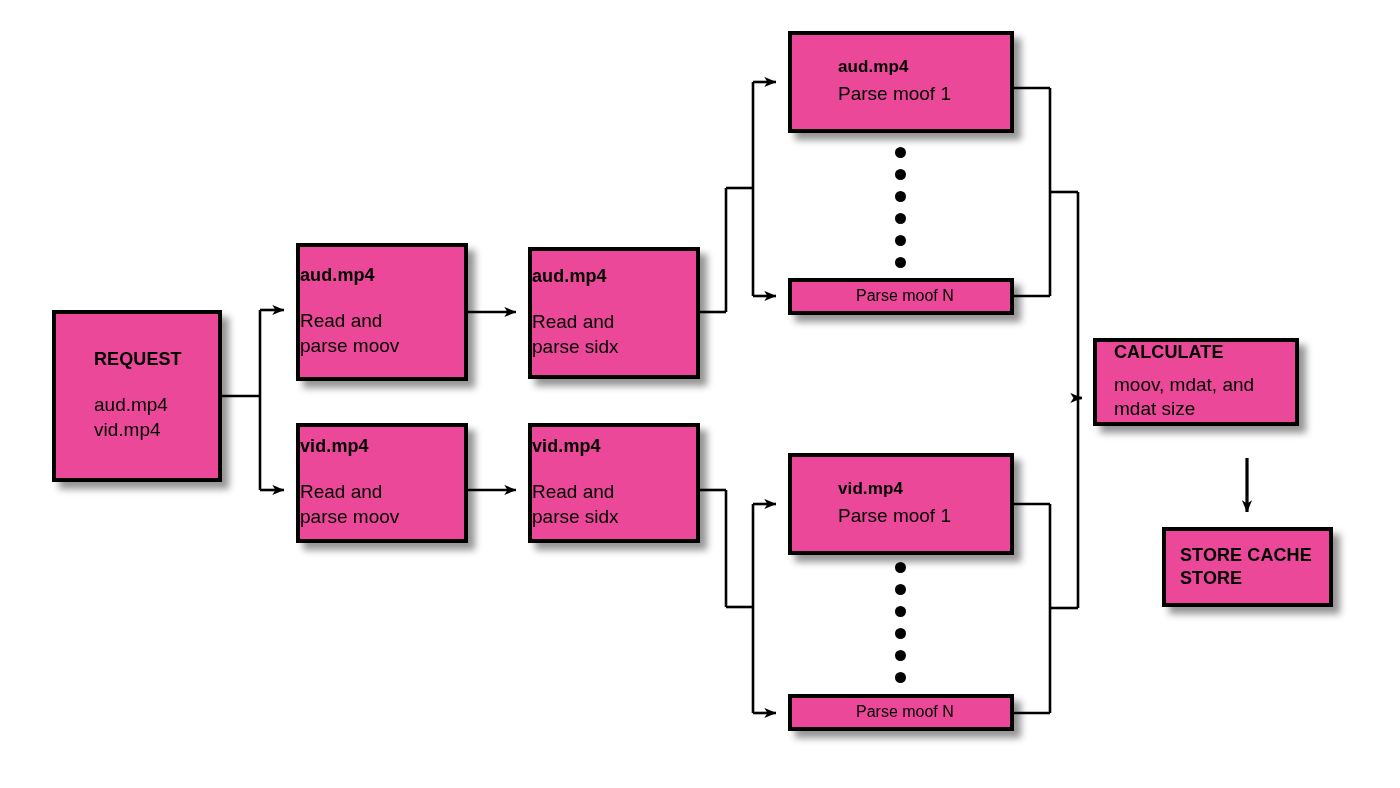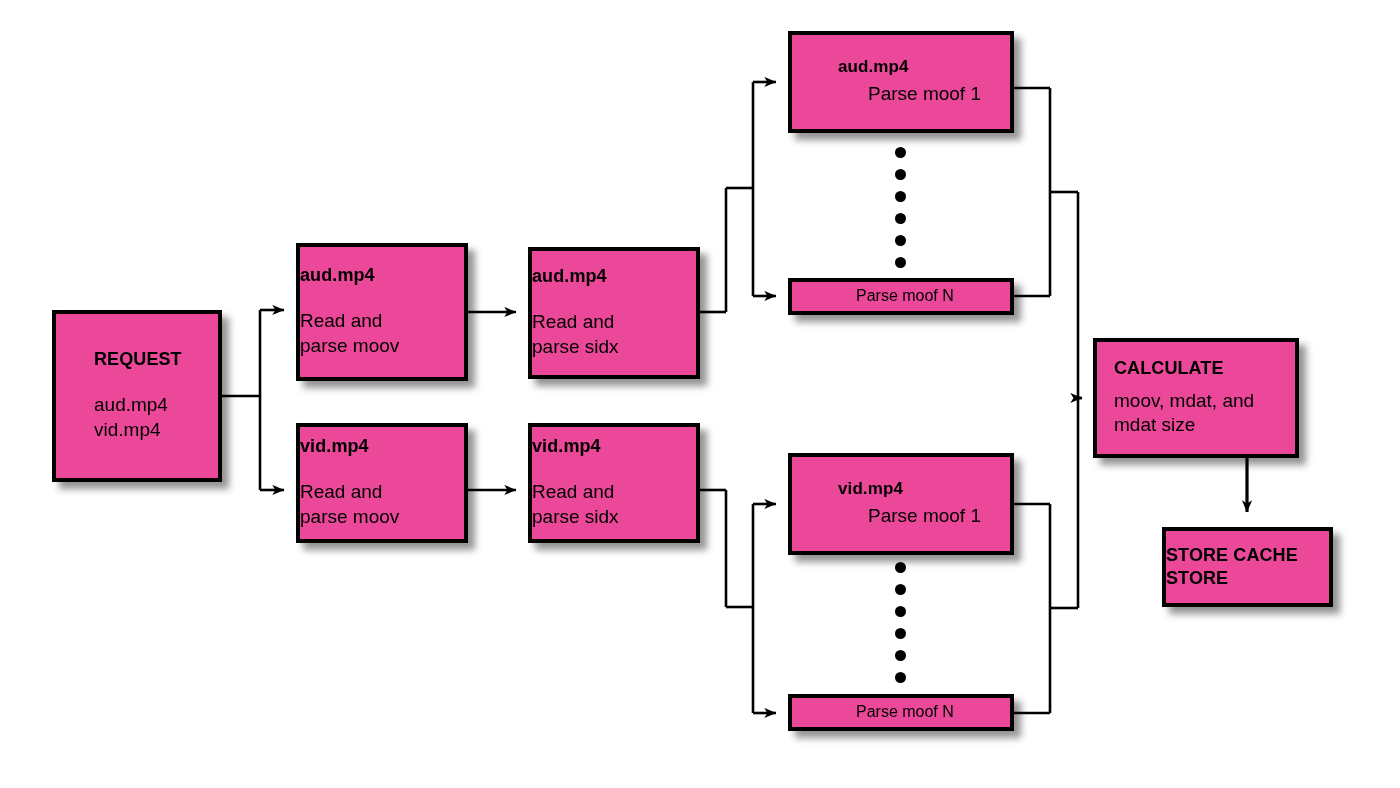--- a/index.html
+++ b/index.html
@@ -61,31 +61,31 @@
   #node-aud-sidx  { left: 528px; top: 247px; width: 172px; height: 132px; }
   #node-vid-moov  { left: 296px; top: 423px; width: 172px; height: 120px; }
   #node-vid-sidx  { left: 528px; top: 423px; width: 172px; height: 120px; }
 
   #node-aud-moof1 { left: 788px; top: 31px;  width: 226px; height: 102px; }
   #node-aud-moofn { left: 788px; top: 278px; width: 226px; height: 37px;  justify-content: center; }
   #node-vid-moof1 { left: 788px; top: 453px; width: 226px; height: 102px; }
   #node-vid-moofn { left: 788px; top: 694px; width: 226px; height: 37px;  justify-content: center; }
 
   .moof .ttl { padding-left: 46px; font-size: 17px; }
-  .moof .bdy { padding-left: 46px; font-size: 19px; margin-left: 30px; }
+  .moof .bdy { padding-left: 46px; font-size: 19px; }
   .moof .ttl + .bdy { margin-top: 4px; }
   .moofn .bdy { padding-left: 64px; font-size: 16px; }
 
-  #node-calculate { left: 1093px; top: 338px; width: 206px; height: 120px; }
+  #node-calculate { left: 1093px; top: 338px; width: 206px; height: 88px; }
   #node-calculate .ttl { padding-left: 17px; font-size: 18px; }
   #node-calculate .bdy { padding-left: 17px; font-size: 19px; }
   #node-calculate .ttl + .bdy { margin-top: 9px; }
 
   #node-store     { left: 1162px; top: 527px; width: 171px; height: 80px; }
-  #node-store .ttl { font-size: 18px; line-height: 1.30; }
+  #node-store .ttl { padding-left: 14px; font-size: 18px; line-height: 1.30; }
 
   .ellipsis {
     position: absolute;
     z-index: 2;
     display: flex;
     flex-direction: column;
     align-items: center;
   }
   .ellipsis i {
     display: block;

